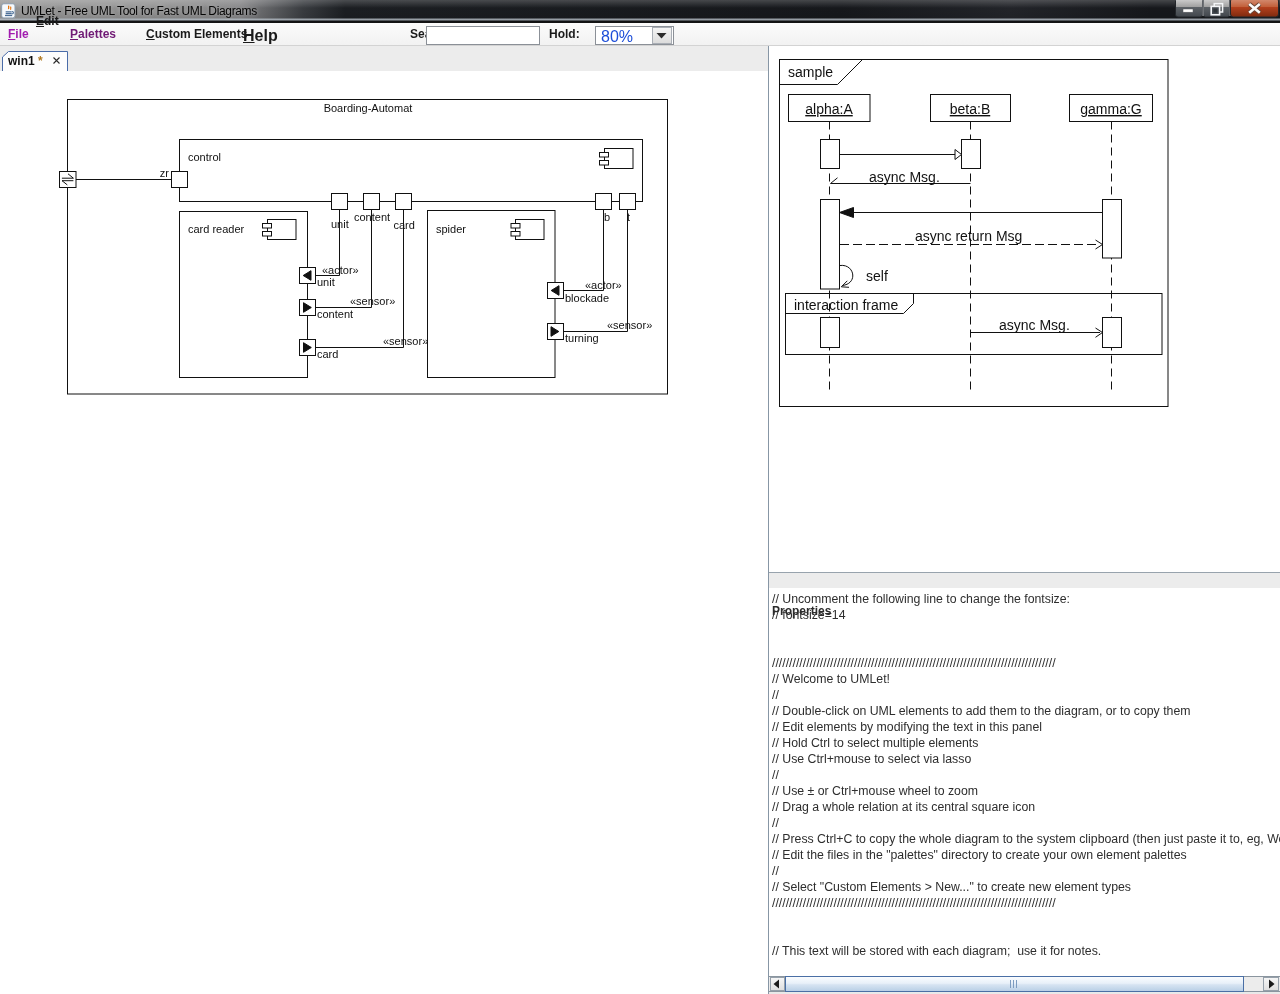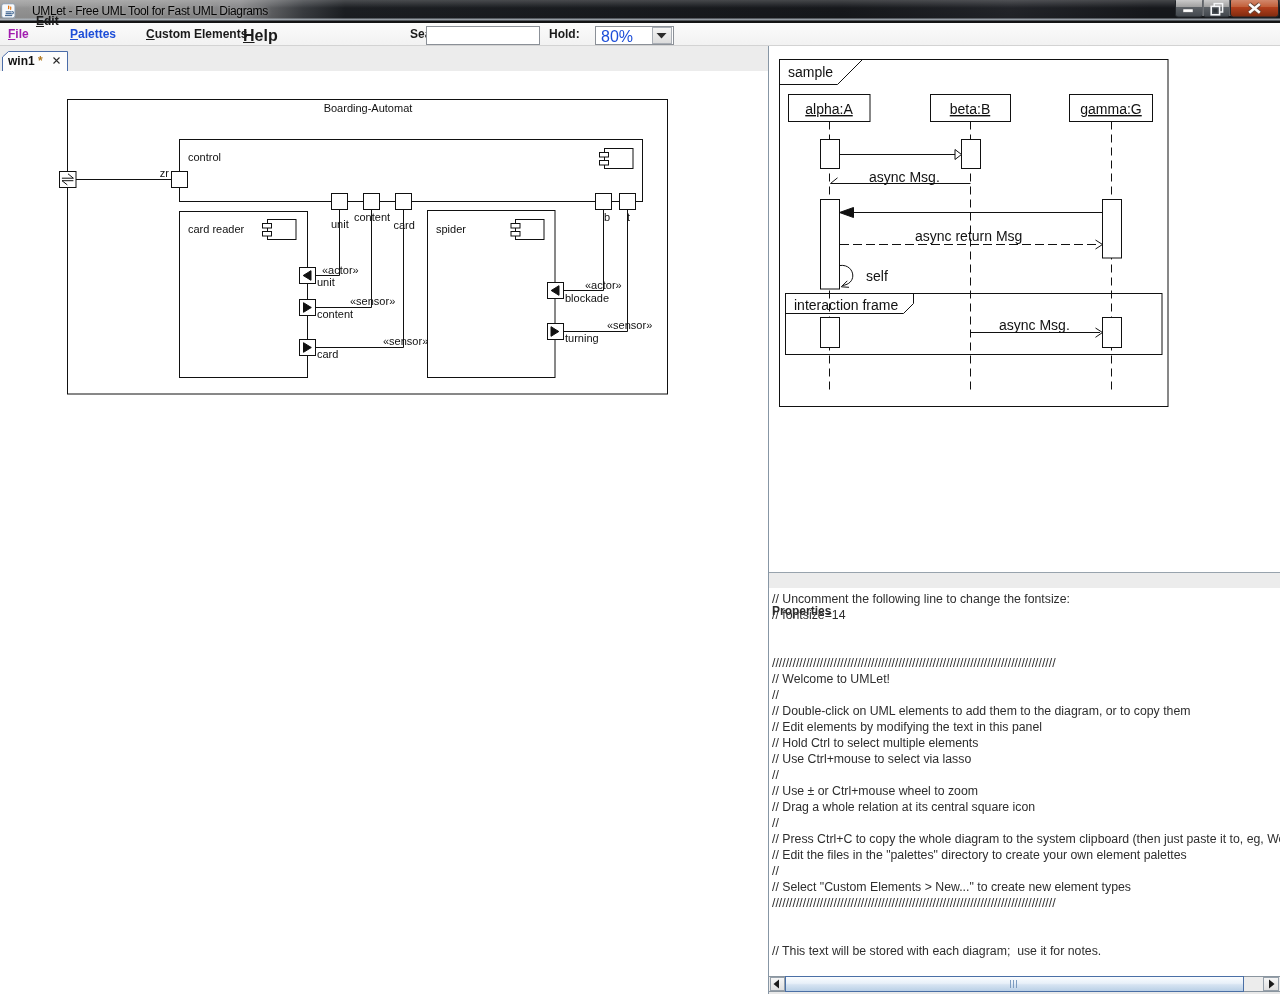--- a/index.html
+++ b/index.html
@@ -18,21 +18,21 @@
 <svg class="abs" style="left:1px;top:3px" width="15" height="16" viewBox="0 0 18 19">
   <rect x="0.8" y="0.8" width="16" height="17" rx="2.6" fill="#f6f9fc" stroke="#8d9dae" stroke-width="1.2"></rect>
   <path d="M9.8,3.2 c-2.2,1.4 0.9,2.3 -1.1,4.0" fill="none" stroke="#e76f00" stroke-width="1.5"></path>
   <path d="M12.2,4.4 c-1.8,1.2 0.7,2.0 -1.0,3.4" fill="none" stroke="#e76f00" stroke-width="1.3"></path>
   <path d="M5.6,10.6 h7.2 M5.6,12.6 h7.2" stroke="#4a6e97" stroke-width="1.5" fill="none"></path>
   <path d="M13.2,10.2 c2.4,0.3 2.4,2.6 -0.4,3.0" fill="none" stroke="#4a6e97" stroke-width="1.3"></path>
   <path d="M4.8,14.9 h8.6" stroke="#4a6e97" stroke-width="1.5"></path>
 </svg>
 
 <div class="abs" style="left:21px;top:3.5px;font-size:12px;letter-spacing:-0.35px;color:#050505;white-space:nowrap;
-  text-shadow:0 0 4px rgba(255,255,255,0.45);margin-left:11px;">UMLet - Free UML Tool for Fast UML Diagrams</div>
+  text-shadow:0 0 4px rgba(255,255,255,0.45);">UMLet - Free UML Tool for Fast UML Diagrams</div>
 
 <svg class="abs" style="left:1170px;top:0" width="110" height="22" viewBox="0 0 110 22">
 
   <g>
     <rect x="5.5" y="-2" width="27" height="19" rx="2.5" fill="url(#gBtn)" stroke="#23262a" stroke-width="1"></rect>
     <rect x="13" y="9" width="10" height="3.2" fill="#fdfdfd" stroke="#55585c" stroke-width="0.5"></rect>
   </g>
 
   <g>
     <rect x="33.5" y="-2" width="26" height="19" rx="2" fill="url(#gBtn)" stroke="#23262a" stroke-width="1"></rect>
@@ -65,21 +65,21 @@
   </defs>
 </svg>
 
 <div class="abs" style="left:0;top:23px;width:1280px;height:22px;
   background:linear-gradient(to bottom,#fbfbfb,#f2f2f2);border-bottom:1px solid #d3d3d3;"></div>
 
 <div class="abs" style="left:8px;top:27px;font-size:12px;font-weight:bold;color:#a21caf;"><u>F</u>ile</div>
 
 <div class="abs" style="left:36px;top:14px;font-size:12px;font-weight:bold;color:#1a1a1a;"><u>E</u>dit</div>
 
-<div class="abs" style="left:70px;top:27px;font-size:12px;font-weight:bold;color:#1d4ed8;"><u>P</u>alettes</div>
+<div class="abs" style="left:70px;top:27px;font-size:12px;font-weight:bold;color:#701a75;"><u>P</u>alettes</div>
 
 <div class="abs" style="left:129px;top:27px;font-size:12px;font-weight:bold;color:#1a1a1a;margin-left:17px;"><u>C</u>ustom Elements</div>
 
 <div class="abs" style="left:243px;top:27px;font-size:16px;font-weight:bold;color:#1a1a1a;"><u>H</u>elp</div>
 
 <div class="abs" style="left:374px;top:27px;font-size:12px;font-weight:bold;color:#1a1a1a;margin-left:36px;">Search:</div>
 
 <div class="abs" style="left:426px;top:26px;width:112px;height:17px;background:#fff;border:1px solid #8b9097;"></div>
 
 <div class="abs" style="left:549px;top:27px;font-size:12px;font-weight:bold;color:#1a1a1a;">Hold:</div>

